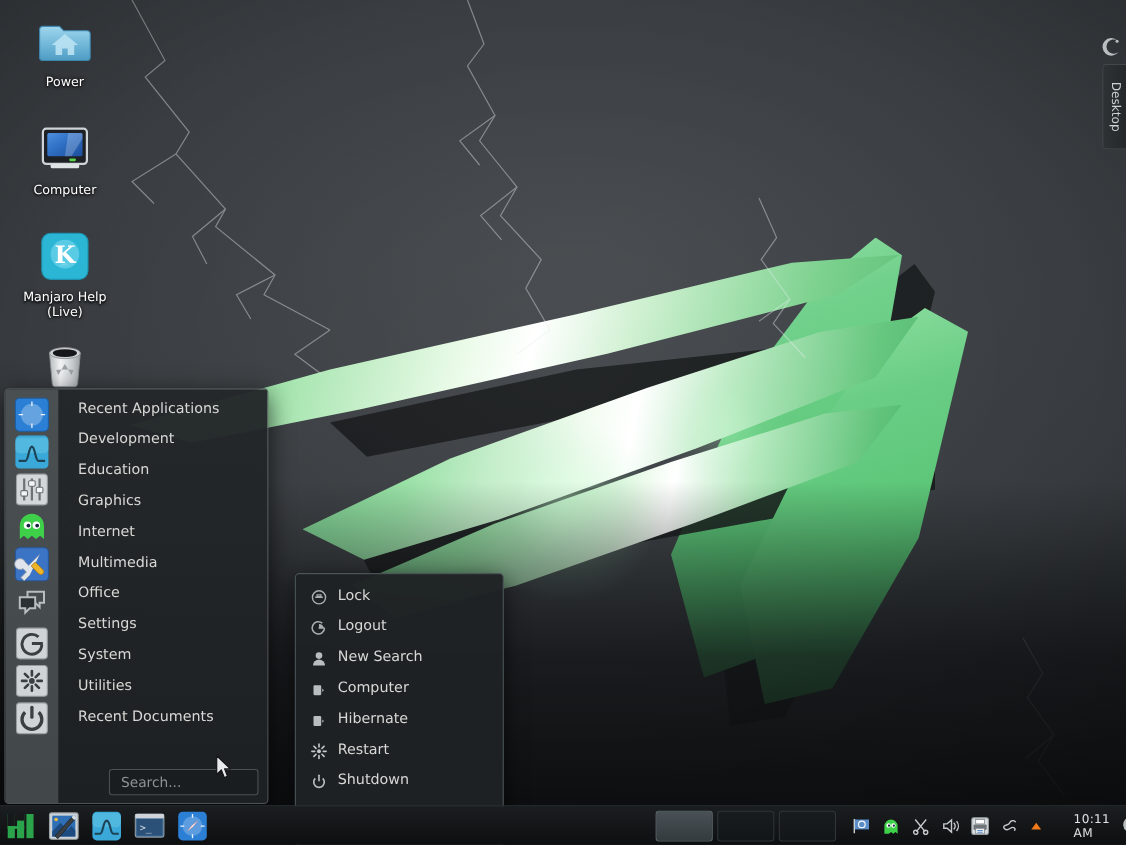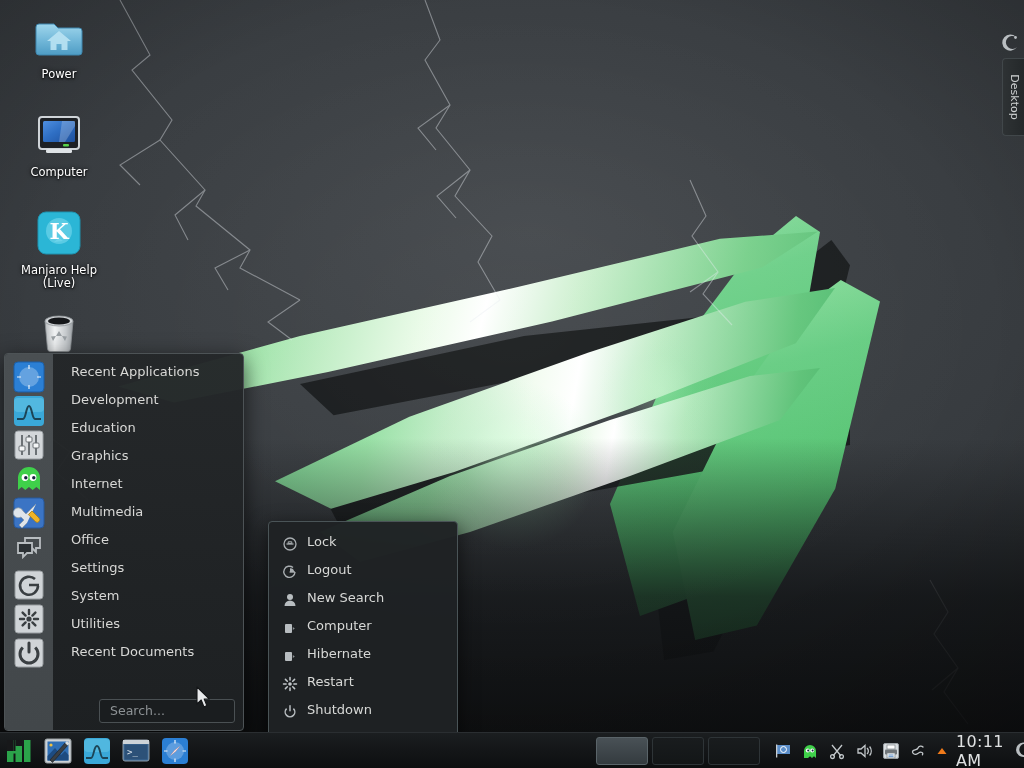--- a/index.html
+++ b/index.html
@@ -145,21 +145,21 @@
     width:52px; height:28px; border:1px solid #2e3437; border-radius:3px;
     background: linear-gradient(to bottom, #191c1e, #131617);
   }
   .task.active {
     background: linear-gradient(to bottom, #495156, #343b3f);
     border-color:#5a6469;
   }
   #tray { display:flex; align-items:center; gap:9px; margin-left:14px; }
   .tico { width:18px; height:18px; position:relative; }
   #clock {
-    margin-left:8px; color:#dfe1e2; font-size:16px; letter-spacing:.3px;
+    margin-left:28px; color:#dfe1e2; font-size:11px; letter-spacing:.3px;
   }
   #cashew-panel { margin-left:10px; width:18px; height:18px; position:relative; }
 
   
   #dtab {
     position:absolute; right:0; top:58px; width:22px; height:78px;
     background: linear-gradient(to right, #2e3234, #24282a);
     border:1px solid #41474a; border-right:none;
     border-radius:4px 0 0 4px;
   }

